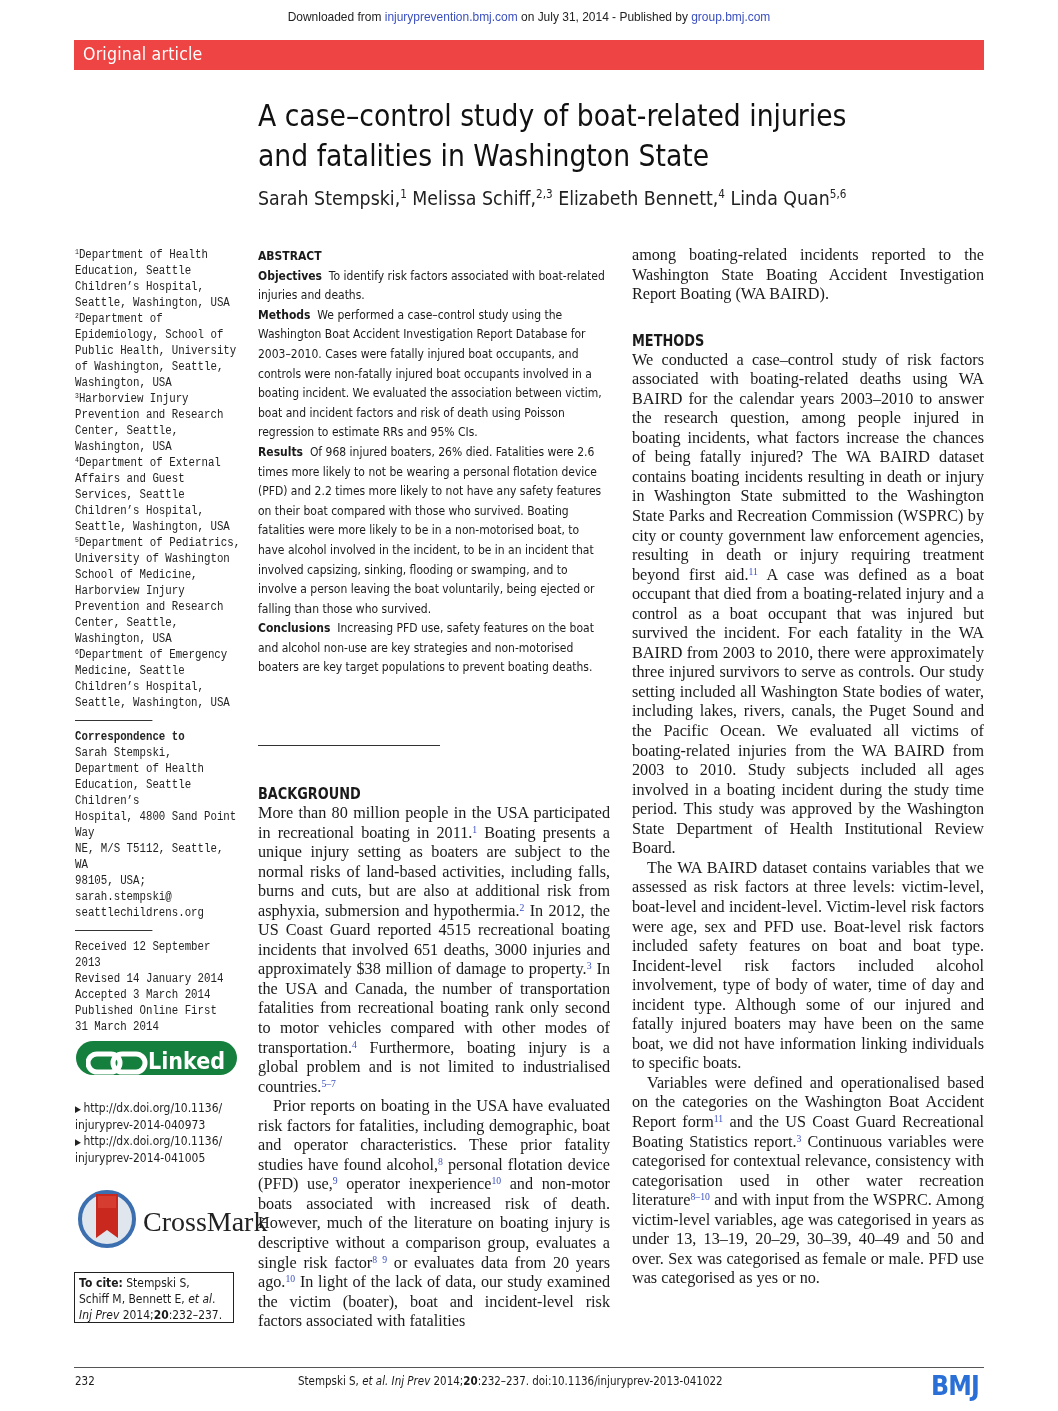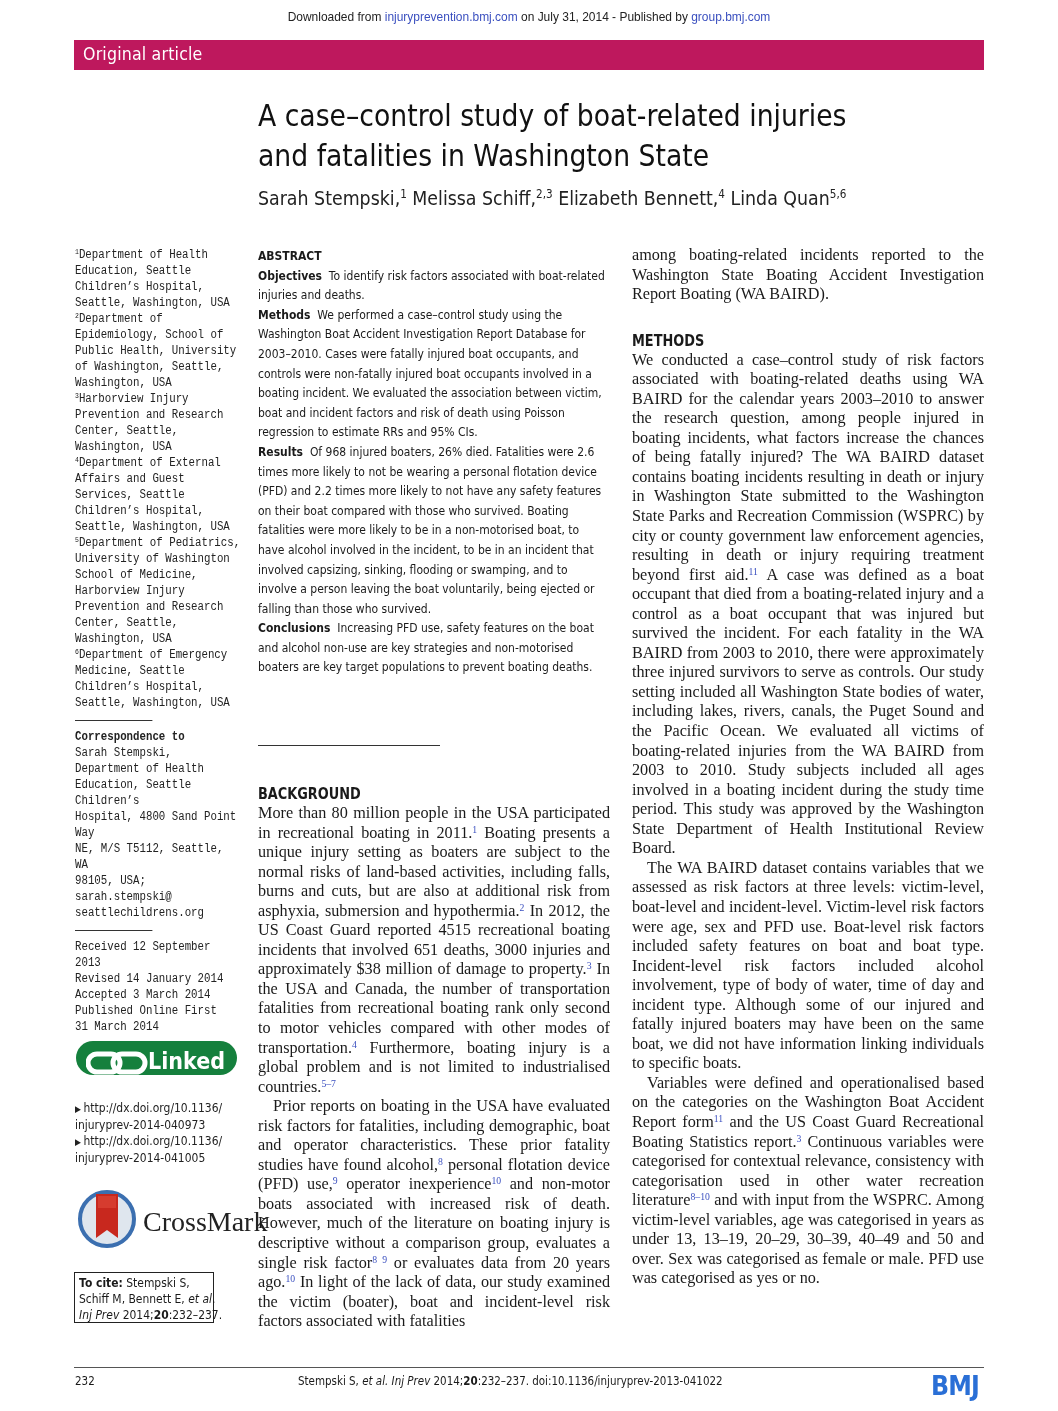--- a/index.html
+++ b/index.html
@@ -2,21 +2,21 @@
 <html><head>
 <meta charset="utf-8">
 <style>
   html, body { margin: 0; padding: 0; background: #fff; }
   body { width: 1058px; height: 1411px; position: relative; overflow: hidden; color: #1a1a1a; }
 
   #download-line { position: absolute; top: 9px; left: 0; width: 1058px; text-align: center;
     font-family: "Liberation Sans", sans-serif; font-size: 13px; color: #222; transform: scaleX(0.92); }
   #download-line a { color: #3a4fbf; text-decoration: none; }
 
-  #section-banner { position: absolute; left: 74px; top: 40px; width: 910px; height: 30px; background: #be185d; }
+  #section-banner { position: absolute; left: 74px; top: 40px; width: 910px; height: 30px; background: #ef4444; }
   #section-banner span { position: absolute; left: 9px; top: 3px; color: #fff; font-family: "DejaVu Sans", sans-serif;
     font-size: 18px; letter-spacing: 0.2px; transform: scaleX(0.88); transform-origin: left; display: inline-block; }
 
   #title { position: absolute; left: 258px; top: 95px; width: 700px; font-family: "DejaVu Sans", sans-serif;
     font-size: 31px; line-height: 40px; color: #111; transform: scaleX(0.86); transform-origin: left; }
   #authors { position: absolute; left: 258px; top: 186px; font-family: "DejaVu Sans", sans-serif; font-size: 20px;
     color: #222; transform: scaleX(0.87); transform-origin: left; white-space: nowrap; }
   sup { font-size: 0.6em; vertical-align: 0.55em; line-height: 0; }
 
   
@@ -26,21 +26,21 @@
   .sb-rule { width: 90px; height: 1px; background: #333; margin: 9px 0 8px; }
   .sb-bold { font-weight: bold; }
   #linked-badge { position: absolute; left: 76px; top: 1041px; width: 161px; height: 34px; border-radius: 22px; background: #15803d; }
   #linked-badge .chain { position: absolute; left: 10px; top: 10px; }
   #linked-badge .lbl { position: absolute; left: 72px; top: 7px; color: #fff; font-family: "DejaVu Sans", sans-serif;
     font-weight: bold; font-size: 23px; transform: scaleX(0.9); transform-origin: left; }
   #related-links { position: absolute; left: 75px; top: 1100px; width: 190px; font-family: "DejaVu Sans", sans-serif;
     font-size: 12.5px; line-height: 16px; transform: scaleX(0.86); transform-origin: left; color: #222; }
   #crossmark { position: absolute; left: 77px; top: 1188px; width: 170px; height: 64px; }
   #crossmark .txt { position: absolute; left: 66px; top: 18px; font-family: Liberation Serif, serif; font-size: 28px; color: #222; }
-  #cite-box { position: absolute; left: 74px; top: 1272px; width: 140px; height: 51px; border: 1.5px solid #222;
+  #cite-box { position: absolute; left: 74px; top: 1272px; width: 160px; height: 51px; border: 1.5px solid #222;
     font-family: "DejaVu Sans", sans-serif; font-size: 12.5px; line-height: 16px; padding: 2px 4px; box-sizing: border-box; }
   #cite-box .inner { transform: scaleX(0.86); transform-origin: left; width: 180px; }
 
   
   #abstract { position: absolute; left: 258px; top: 246px; width: 350px; font-family: "DejaVu Sans", sans-serif;
     font-size: 13px; line-height: 19.6px; color: #1a1a1a; }
   #abstract .inner { transform: scaleX(0.83); transform-origin: left; width: 422px; }
   .hdr { font-weight: bold; font-family: "DejaVu Sans", sans-serif; }
   #abstract-rule { position: absolute; left: 258px; top: 745px; width: 182px; height: 1px; background: #333; }
 

